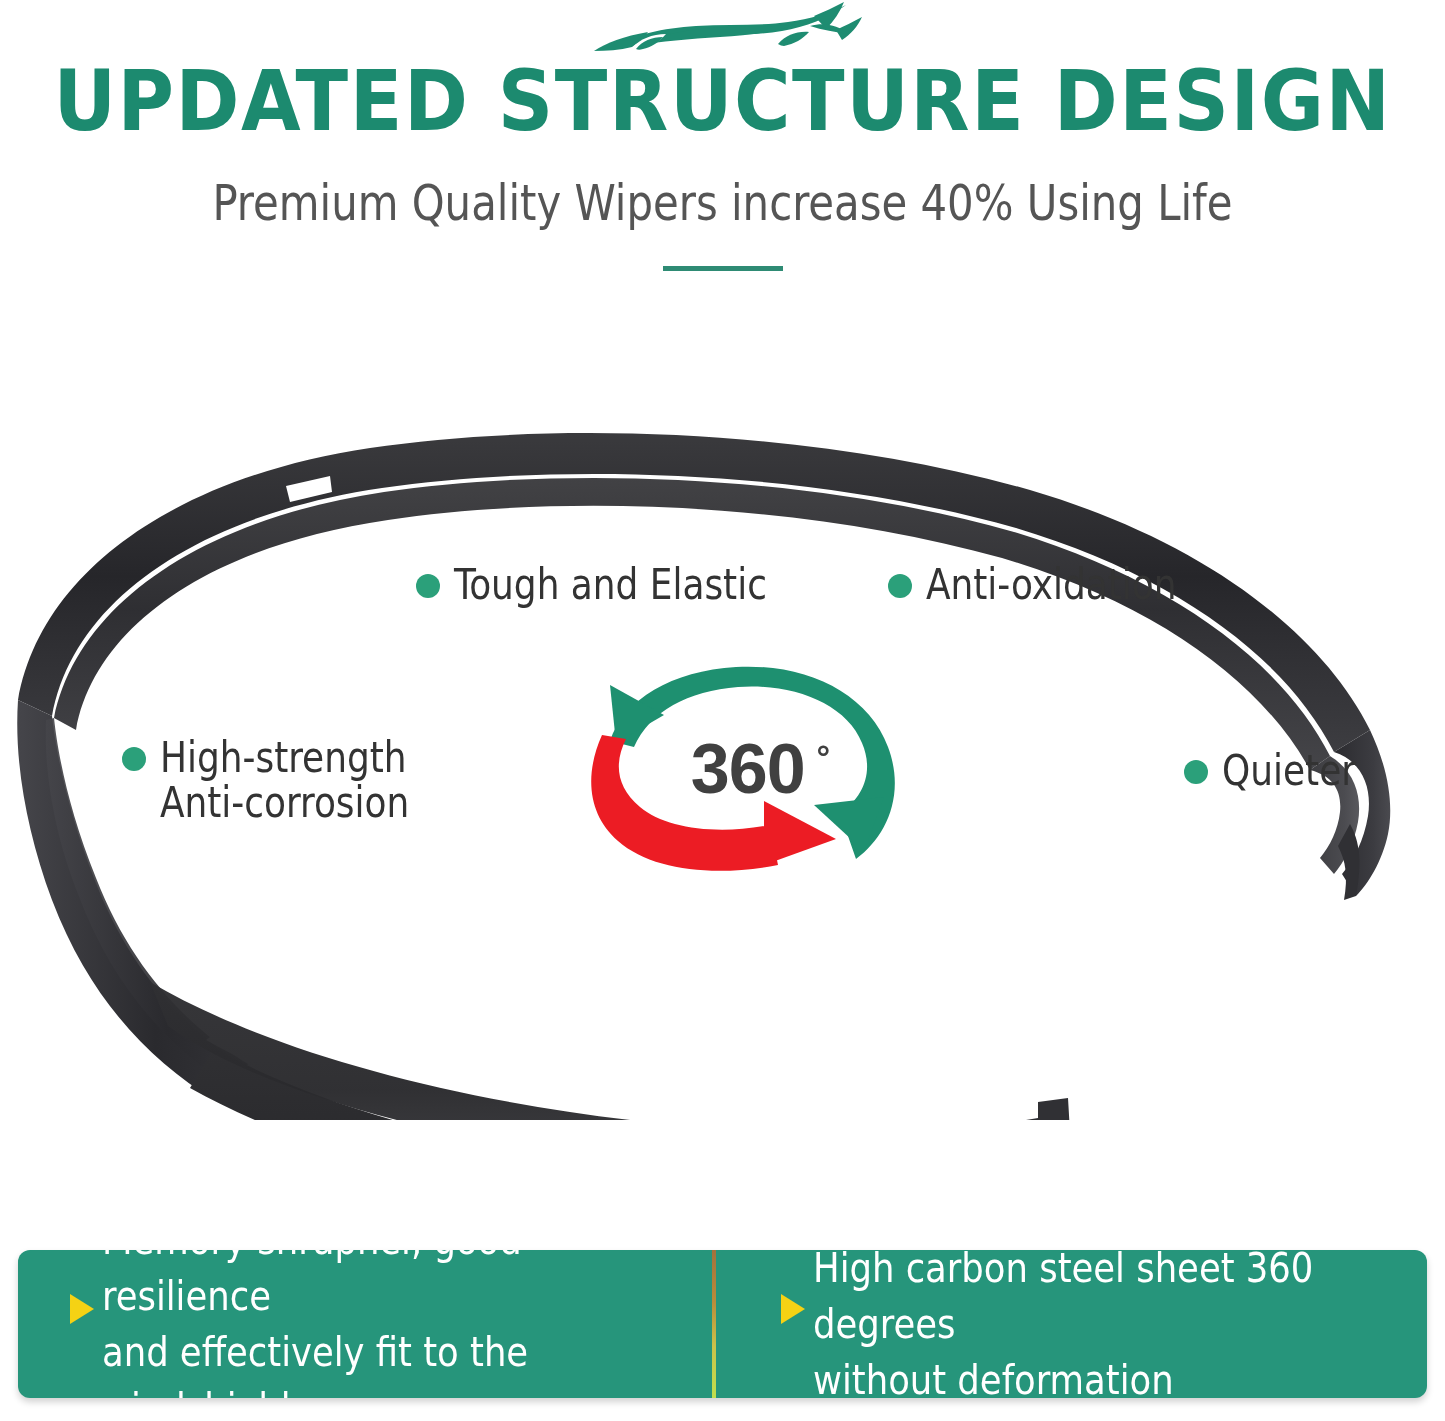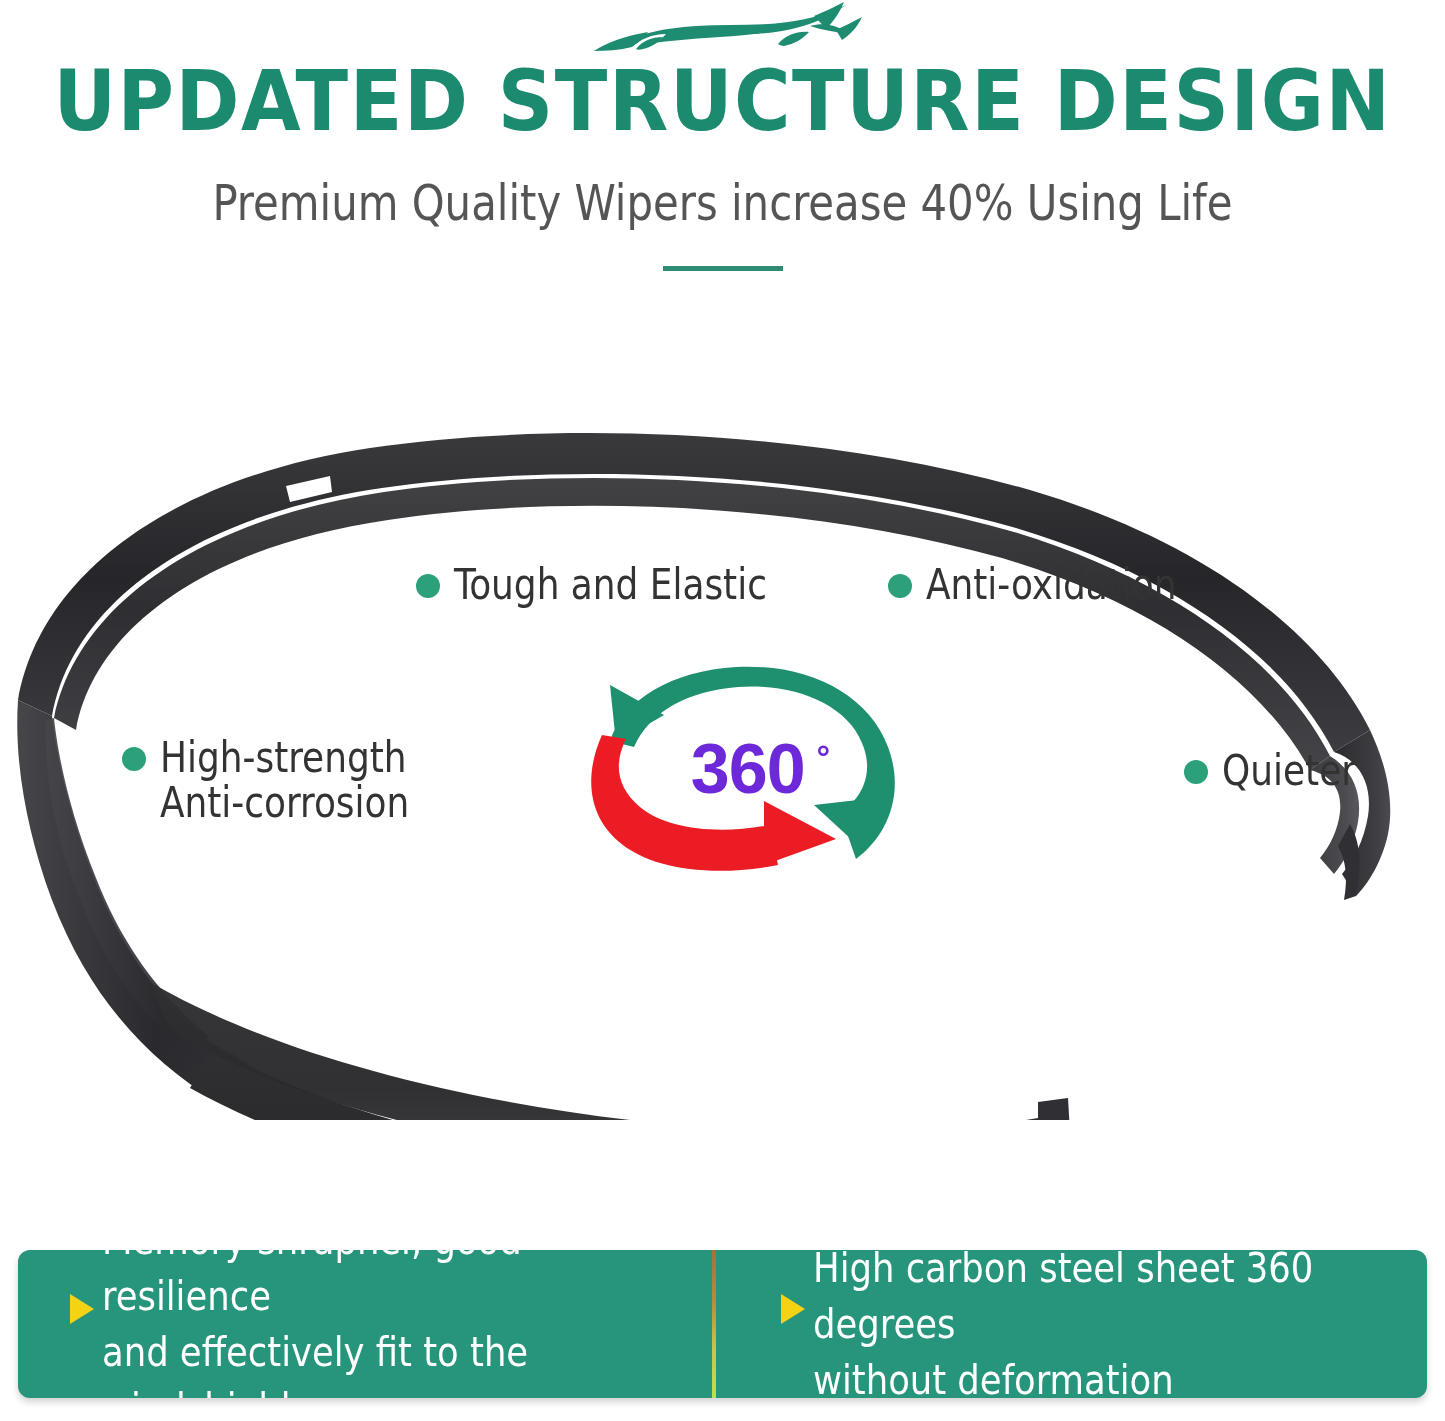--- a/index.html
+++ b/index.html
@@ -99,21 +99,21 @@
   .badge-text {
     position:absolute; left:0; top:0; width:360px; height:220px;
     display:flex; align-items:center; justify-content:center;
     pointer-events:none;
   }
   .badge-text span {
     font-family:"Liberation Sans","DejaVu Sans", sans-serif;
     font-weight:700;
     font-size:70px;
     line-height:74px;
-    color:#6d28d9;
+    color:#404040;
     letter-spacing:-1px;
     margin-left:12px;
     margin-top:-4px;
   }
   .deg {
     font-size:34px !important;
     vertical-align:super;
     line-height:34px;
   }
 

